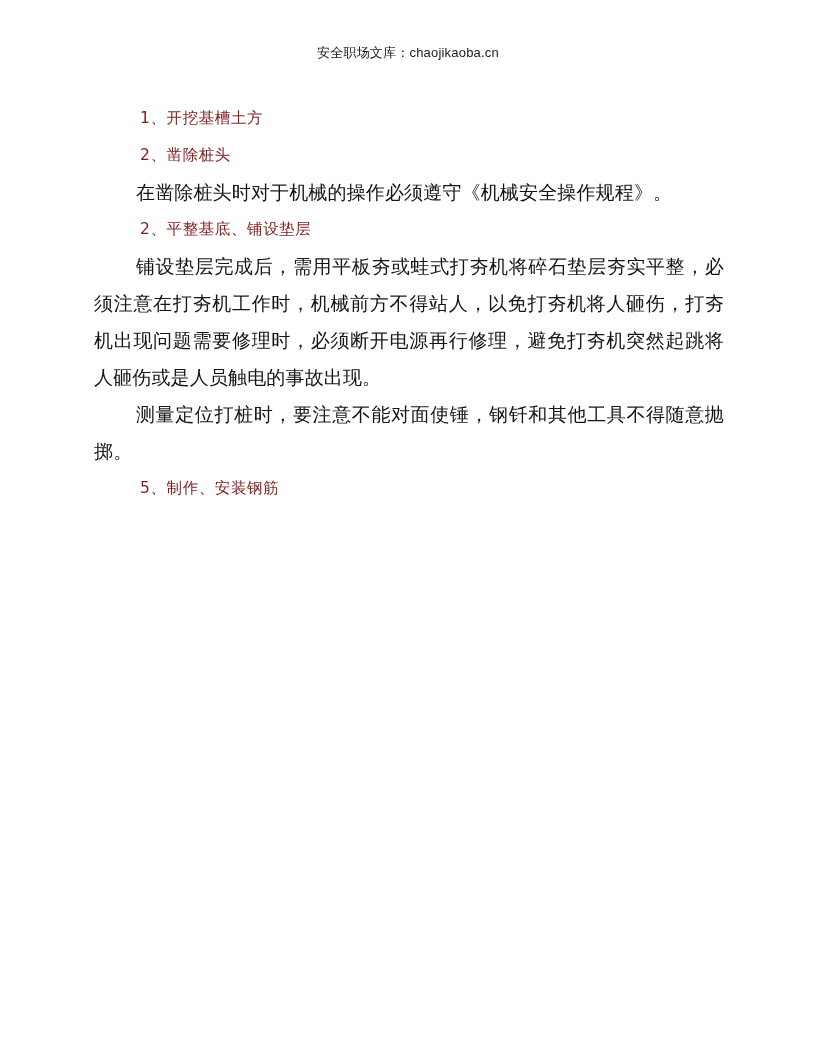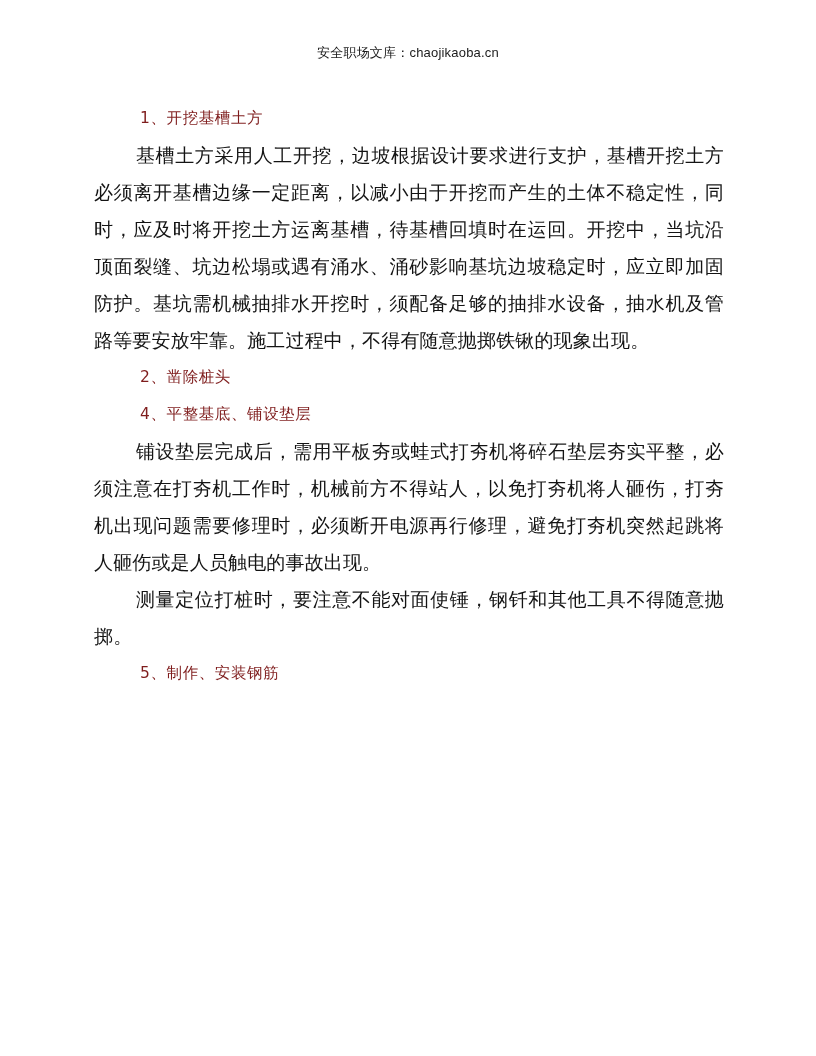--- a/index.html
+++ b/index.html
@@ -70,26 +70,26 @@
 <body>
 
 <div class="page">
 
   <div class="page-header">安全职场文库：chaojikaoba.cn</div>
 
   <div class="content">
 
     <p class="section-heading">1、开挖基槽土方</p>
 
-    <p class="body-para">基槽土方采用人工开挖，边坡根据设计要求进行支护，基槽开挖土方必须离开基槽边缘一定距离，以减小由于开挖而产生的土体不稳定性，同时，应及时将开挖土方运离基槽，待基槽回填时在运回。开挖中，当坑沿顶面裂缝、坑边松塌或遇有涌水、涌砂影响基坑边坡稳定时，应立即加固防护。基坑需机械抽排水开挖时，须配备足够的抽排水设备，抽水机及管路等要安放牢靠。施工过程中，不得有随意抛掷铁锹的现象出现。</p>
 
     <p class="section-heading">2、凿除桩头</p>
 
+    <p class="body-para">在凿除桩头时对于机械的操作必须遵守《机械安全操作规程》。</p>
 
-    <p class="section-heading">4、平整基底、铺设垫层</p>
+    <p class="section-heading">2、平整基底、铺设垫层</p>
 
     <p class="body-para">铺设垫层完成后，需用平板夯或蛙式打夯机将碎石垫层夯实平整，必须注意在打夯机工作时，机械前方不得站人，以免打夯机将人砸伤，打夯机出现问题需要修理时，必须断开电源再行修理，避免打夯机突然起跳将人砸伤或是人员触电的事故出现。</p>
 
 
     <p class="body-para">测量定位打桩时，要注意不能对面使锤，钢钎和其他工具不得随意抛掷。</p>
 
     <p class="section-heading">5、制作、安装钢筋</p>
 
 
   </div>

